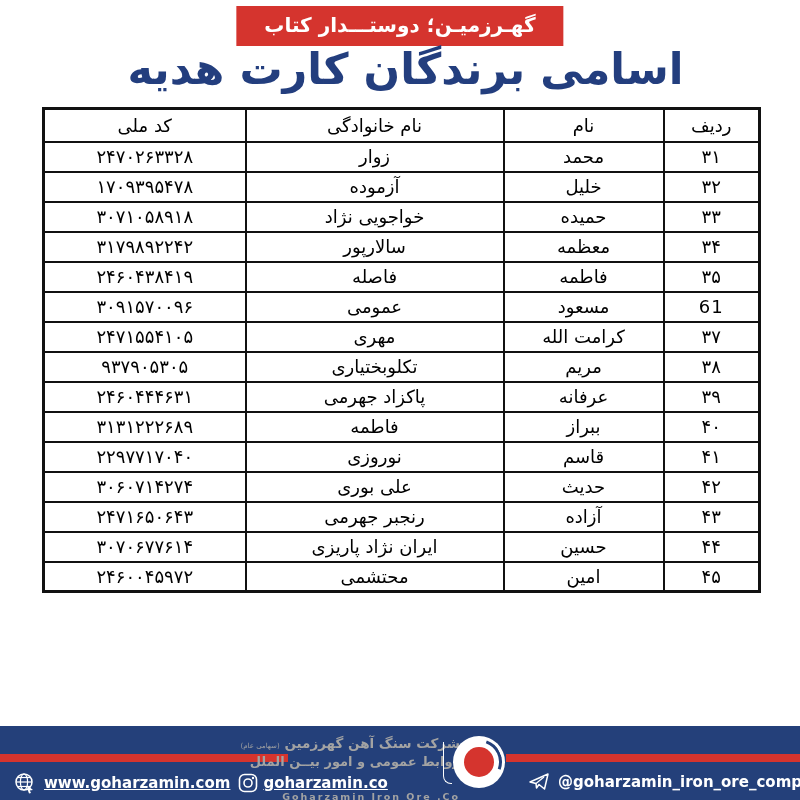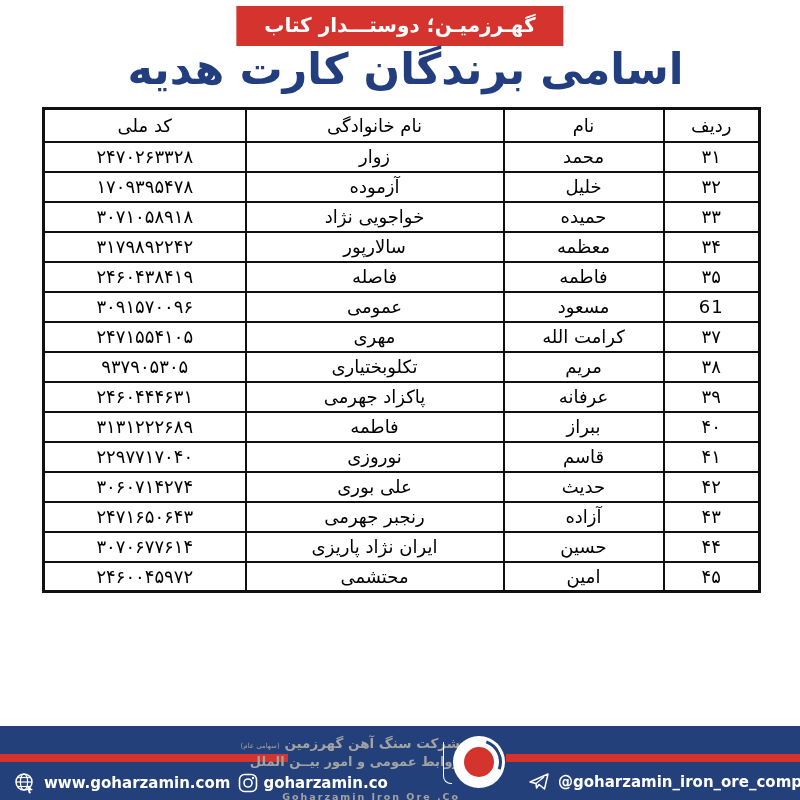--- a/index.html
+++ b/index.html
@@ -63,21 +63,21 @@
     background:var(--footer-navy);
   }
   .stripe{position:absolute;top:28px;height:8px;background:var(--red);}
   .stripe-left{left:0;width:288px;}
   .stripe-right{left:506px;right:0;}
   .contact{
     position:absolute;top:46px;
     display:flex;align-items:center;gap:8px;
     color:#fff;font-size:15px;font-weight:bold;
   }
-  .contact-left{left:14px;}
+  .contact-left{left:14px;text-decoration:underline;}
   .contact-right{left:528px;}
   .contact .icon{display:inline-flex;align-items:center;}
   .ig-group{display:flex;align-items:center;gap:5px;margin-right:6px;justify-content:flex-end;}
   
   .company-block{
     position:absolute;right:340px;top:9px;
     text-align:right;direction:rtl;color:#a3a3a3;line-height:1.32;
     white-space:nowrap;
   }
   .company-line1{font-size:13.5px;font-weight:bold;}

